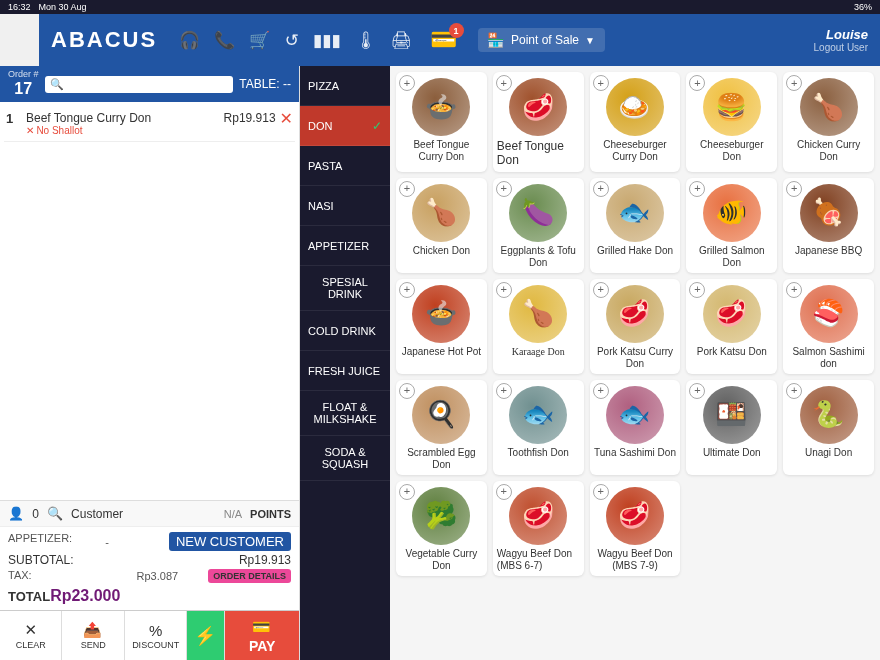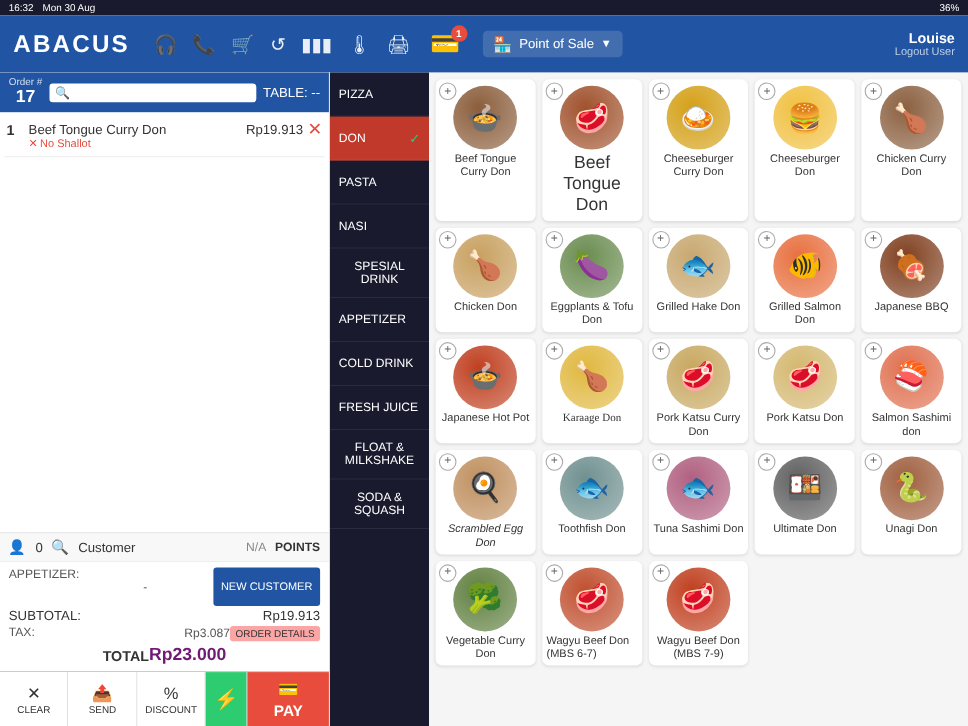--- a/index.html
+++ b/index.html
@@ -12,21 +12,21 @@
 </head>
 <body>
 
 <div style="background:#1a1a2e; height:14px; display:flex; align-items:center; padding:0 8px;">
   <span style="color:white;font-size:9px;">16:32</span>
   <span style="color:white;font-size:9px;margin-left:8px;">Mon 30 Aug</span>
   <span style="flex:1;"></span>
   <span style="color:white;font-size:9px;">36%</span>
 </div>
 
-<div style="background:#2155a3; height:52px; display:flex; align-items:center; padding:0 12px; gap:14px;">
+<div style="background:#2155a3; height:52px; display:flex; align-items:center; padding:0 12px; gap:14px;margin-left:39px;">
   <span style="color:white;font-size:22px;font-weight:700;letter-spacing:2px;margin-right:8px;">ABACUS</span>
 
   <span style="color:white;font-size:17px;opacity:0.9;cursor:pointer;">🎧</span>
   <span style="color:white;font-size:17px;opacity:0.9;cursor:pointer;">📞</span>
   <span style="color:white;font-size:17px;opacity:0.9;cursor:pointer;">🛒</span>
   <span style="color:white;font-size:17px;opacity:0.9;cursor:pointer;">↺</span>
   <span style="color:white;font-size:17px;opacity:0.9;cursor:pointer;">▮▮▮</span>
   <span style="color:white;font-size:17px;opacity:0.9;cursor:pointer;">🌡</span>
   <span style="color:white;font-size:17px;opacity:0.9;cursor:pointer;">🖨</span>
 
@@ -37,21 +37,21 @@
 
   <div style="display:flex;align-items:center;gap:6px;background:rgba(255,255,255,0.15);border-radius:4px;padding:4px 10px;color:white;margin-left:6px;">
     <span style="font-size:14px;">🏪</span>
     <span style="font-size:12px;">Point of Sale</span>
     <span style="font-size:10px;">▼</span>
   </div>
 
   <div style="flex:1;"></div>
 
   <div style="text-align:right;">
-    <div style="color:white;font-size:13px;font-weight:600;">Louise</div>
+    <div style="color:white;font-size:13px;font-weight:600;font-style:italic;">Louise</div>
     <div style="color:rgba(255,255,255,0.7);font-size:10px;cursor:pointer;">Logout User</div>
   </div>
 </div>
 
 <div style="display:flex; height:594px;">
 
   <div style="width:300px; background:white; display:flex; flex-direction:column; border-right:1px solid #ddd;">
 
     <div style="background:#2155a3; color:white; display:flex; align-items:center; gap:6px; padding:5px 8px; height:36px;">
       <div style="display:flex;flex-direction:column;align-items:center;line-height:1.1;">
@@ -89,35 +89,35 @@
         <span style="font-size:12px;color:#333;flex:1;">Customer</span>
         <span style="font-size:11px;color:#888;">N/A</span>
         <span style="font-size:11px;color:#333;font-weight:600;">POINTS</span>
       </div>
 
       <div style="padding:5px 8px;background:white;">
         <div style="display:flex;justify-content:space-between;font-size:11px;color:#555;margin-bottom:2px;">
           <span>APPETIZER:</span>
           <div style="display:flex;gap:60px;align-items:center;">
             <span>-</span>
-            <button style="background:#2155a3;color:white;border:none;border-radius:3px;padding:12px 7px;font-size:10px;cursor:pointer;">NEW CUSTOMER</button>
+            <button style="background:#2155a3;color:white;border:none;border-radius:3px;padding:2px 7px;font-size:13px;cursor:pointer;">NEW CUSTOMER</button>
           </div>
         </div>
         <div style="display:flex;justify-content:space-between;font-size:12px;color:#333;margin-bottom:2px;">
           <span>SUBTOTAL:</span>
           <span>Rp19.913</span>
         </div>
         <div style="display:flex;justify-content:space-between;font-size:11px;color:#555;margin-bottom:4px;">
           <span>TAX:</span>
-          <div style="display:flex;align-items:center;margin-left:30px;">
+          <div style="display:flex;gap:30px;align-items:center;margin-left:30px;">
             <span>Rp3.087</span>
-            <button style="background:#fca5a5;color:#333;border:none;border-radius:3px;padding:2px 5px;font-size:9px;cursor:pointer;font-weight:400;text-align:right;">ORDER DETAILS</button>
+            <button style="background:#ec4899;color:#333;border:none;border-radius:3px;padding:2px 5px;font-size:9px;cursor:pointer;font-weight:700;text-align:right;">ORDER DETAILS</button>
           </div>
         </div>
-        <div style="display:flex;justify-content:center;align-items:center;">
+        <div style="display:flex;justify-content:flex-start;align-items:center;">
           <span style="font-size:13px;font-weight:700;color:#333;">TOTAL</span>
           <span style="font-size:16px;font-weight:700;color:#701a75;">Rp23.000</span>
         </div>
       </div>
 
       <div style="display:flex;border-top:1px solid #ccc;height:50px;">
         <button style="flex:1;display:flex;flex-direction:column;align-items:center;justify-content:center;gap:1px;border:none;background:white;cursor:pointer;border-right:1px solid #ddd;font-size:9px;color:#333;">
           <span style="font-size:15px;">✕</span>
           <span>CLEAR</span>
         </button>
@@ -148,24 +148,24 @@
         <span>DON</span>
         <span style="color: rgb(46, 204, 113); font-size: 12px;">✓</span>
       </div>
       <div style="padding: 10px 8px; color: white; font-size: 11px; font-weight: 500; text-align: center; cursor: pointer; border-bottom: 1px solid rgba(255, 255, 255, 0.08); display: flex; align-items: center; justify-content: space-between; min-height: 40px;">
         <span>PASTA</span>
       </div>
       <div style="padding: 10px 8px; color: white; font-size: 11px; font-weight: 500; text-align: center; cursor: pointer; border-bottom: 1px solid rgba(255, 255, 255, 0.08); display: flex; align-items: center; justify-content: space-between; min-height: 40px;">
         <span>NASI</span>
       </div>
       <div style="padding: 10px 8px; color: white; font-size: 11px; font-weight: 500; text-align: center; cursor: pointer; border-bottom: 1px solid rgba(255, 255, 255, 0.08); display: flex; align-items: center; justify-content: space-between; min-height: 40px;">
+        <span>APPETIZER</span>
+      </div>
+      <div style="padding: 10px 8px; color: white; font-size: 11px; font-weight: 500; text-align: center; cursor: pointer; border-bottom: 1px solid rgba(255, 255, 255, 0.08); display: flex; align-items: center; justify-content: space-between; min-height: 40px;">
         <span>SPESIAL DRINK</span>
-      </div>
-      <div style="padding: 10px 8px; color: white; font-size: 11px; font-weight: 500; text-align: center; cursor: pointer; border-bottom: 1px solid rgba(255, 255, 255, 0.08); display: flex; align-items: center; justify-content: space-between; min-height: 40px;">
-        <span>APPETIZER</span>
       </div>
       <div style="padding: 10px 8px; color: white; font-size: 11px; font-weight: 500; text-align: center; cursor: pointer; border-bottom: 1px solid rgba(255, 255, 255, 0.08); display: flex; align-items: center; justify-content: space-between; min-height: 40px;">
         <span>COLD DRINK</span>
       </div>
       <div style="padding: 10px 8px; color: white; font-size: 11px; font-weight: 500; text-align: center; cursor: pointer; border-bottom: 1px solid rgba(255, 255, 255, 0.08); display: flex; align-items: center; justify-content: space-between; min-height: 40px;">
         <span>FRESH JUICE</span>
       </div>
       <div style="padding: 10px 8px; color: white; font-size: 11px; font-weight: 500; text-align: center; cursor: pointer; border-bottom: 1px solid rgba(255, 255, 255, 0.08); display: flex; align-items: center; justify-content: space-between; min-height: 40px;">
         <span>FLOAT &amp; MILKSHAKE</span>
       </div>
@@ -177,21 +177,21 @@
   <div id="items-area" style="flex:1;background:#f5f5f5;overflow-y:auto;padding:6px;">
     <div id="items-grid" style="display:grid;grid-template-columns:repeat(5,1fr);gap:6px;">
     <div style="background: white; border-radius: 6px; padding: 6px 4px 4px; display: flex; flex-direction: column; align-items: center; gap: 3px; cursor: pointer; position: relative; box-shadow: rgba(0, 0, 0, 0.1) 0px 1px 3px;">
           <div style="position: absolute; top: 3px; left: 3px; width: 16px; height: 16px; border-radius: 50%; border: 1.5px solid rgb(170, 170, 170); background: white; display: flex; align-items: center; justify-content: center; font-size: 11px; color: rgb(102, 102, 102); line-height: 1;">+</div>
           <div style="width: 58px; height: 58px; border-radius: 50%; display: flex; align-items: center; justify-content: center; font-size: 26px; overflow: hidden; background: radial-gradient(circle at 40% 35%, rgb(139, 94, 60), rgba(139, 94, 60, 0.6));">🍲</div>
           <div style="font-size: 10px; color: rgb(51, 51, 51); text-align: center; line-height: 1.2;">Beef Tongue Curry Don</div>
         </div>
         <div style="background: white; border-radius: 6px; padding: 6px 4px 4px; display: flex; flex-direction: column; align-items: center; gap: 3px; cursor: pointer; position: relative; box-shadow: rgba(0, 0, 0, 0.1) 0px 1px 3px;">
           <div style="position: absolute; top: 3px; left: 3px; width: 16px; height: 16px; border-radius: 50%; border: 1.5px solid rgb(170, 170, 170); background: white; display: flex; align-items: center; justify-content: center; font-size: 11px; color: rgb(102, 102, 102); line-height: 1;">+</div>
           <div style="width: 58px; height: 58px; border-radius: 50%; display: flex; align-items: center; justify-content: center; font-size: 26px; overflow: hidden; background: radial-gradient(circle at 40% 35%, rgb(160, 82, 45), rgba(160, 82, 45, 0.6));">🥩</div>
-          <div style="font-size: 16px; color: rgb(51, 51, 51); text-align: center; line-height: 1.2;">Beef Tongue Don</div>
+          <div style="font-size: 12px; color: rgb(51, 51, 51); line-height: 1.2;">Beef Tongue Don</div>
         </div>
         <div style="background: white; border-radius: 6px; padding: 6px 4px 4px; display: flex; flex-direction: column; align-items: center; gap: 3px; cursor: pointer; position: relative; box-shadow: rgba(0, 0, 0, 0.1) 0px 1px 3px;">
           <div style="position: absolute; top: 3px; left: 3px; width: 16px; height: 16px; border-radius: 50%; border: 1.5px solid rgb(170, 170, 170); background: white; display: flex; align-items: center; justify-content: center; font-size: 11px; color: rgb(102, 102, 102); line-height: 1;">+</div>
           <div style="width: 58px; height: 58px; border-radius: 50%; display: flex; align-items: center; justify-content: center; font-size: 26px; overflow: hidden; background: radial-gradient(circle at 40% 35%, rgb(212, 160, 23), rgba(212, 160, 23, 0.6));">🍛</div>
           <div style="font-size: 10px; color: rgb(51, 51, 51); text-align: center; line-height: 1.2;">Cheeseburger Curry Don</div>
         </div>
         <div style="background: white; border-radius: 6px; padding: 6px 4px 4px; display: flex; flex-direction: column; align-items: center; gap: 3px; cursor: pointer; position: relative; box-shadow: rgba(0, 0, 0, 0.1) 0px 1px 3px;">
           <div style="position: absolute; top: 3px; left: 3px; width: 16px; height: 16px; border-radius: 50%; border: 1.5px solid rgb(170, 170, 170); background: white; display: flex; align-items: center; justify-content: center; font-size: 11px; color: rgb(102, 102, 102); line-height: 1;">+</div>
           <div style="width: 58px; height: 58px; border-radius: 50%; display: flex; align-items: center; justify-content: center; font-size: 26px; overflow: hidden; background: radial-gradient(circle at 40% 35%, rgb(240, 192, 64), rgba(240, 192, 64, 0.6));">🍔</div>
           <div style="font-size: 10px; color: rgb(51, 51, 51); text-align: center; line-height: 1.2;">Cheeseburger Don</div>
@@ -247,21 +247,21 @@
           <div style="font-size: 10px; color: rgb(51, 51, 51); text-align: center; line-height: 1.2;">Pork Katsu Don</div>
         </div>
         <div style="background: white; border-radius: 6px; padding: 6px 4px 4px; display: flex; flex-direction: column; align-items: center; gap: 3px; cursor: pointer; position: relative; box-shadow: rgba(0, 0, 0, 0.1) 0px 1px 3px;">
           <div style="position: absolute; top: 3px; left: 3px; width: 16px; height: 16px; border-radius: 50%; border: 1.5px solid rgb(170, 170, 170); background: white; display: flex; align-items: center; justify-content: center; font-size: 11px; color: rgb(102, 102, 102); line-height: 1;">+</div>
           <div style="width: 58px; height: 58px; border-radius: 50%; display: flex; align-items: center; justify-content: center; font-size: 26px; overflow: hidden; background: radial-gradient(circle at 40% 35%, rgb(224, 112, 80), rgba(224, 112, 80, 0.6));">🍣</div>
           <div style="font-size: 10px; color: rgb(51, 51, 51); text-align: center; line-height: 1.2;">Salmon Sashimi don</div>
         </div>
         <div style="background: white; border-radius: 6px; padding: 6px 4px 4px; display: flex; flex-direction: column; align-items: center; gap: 3px; cursor: pointer; position: relative; box-shadow: rgba(0, 0, 0, 0.1) 0px 1px 3px;">
           <div style="position: absolute; top: 3px; left: 3px; width: 16px; height: 16px; border-radius: 50%; border: 1.5px solid rgb(170, 170, 170); background: white; display: flex; align-items: center; justify-content: center; font-size: 11px; color: rgb(102, 102, 102); line-height: 1;">+</div>
           <div style="width: 58px; height: 58px; border-radius: 50%; display: flex; align-items: center; justify-content: center; font-size: 26px; overflow: hidden; background: radial-gradient(circle at 40% 35%, rgb(192, 144, 96), rgba(192, 144, 96, 0.6));">🍳</div>
-          <div style="font-size: 10px; color: rgb(51, 51, 51); text-align: center; line-height: 1.2; font-style: italic;">Scrambled Egg Don</div>
+          <div style="font-size: 10px; color: rgb(51, 51, 51); text-align: center; line-height: 1.2;">Scrambled Egg Don</div>
         </div>
         <div style="background: white; border-radius: 6px; padding: 6px 4px 4px; display: flex; flex-direction: column; align-items: center; gap: 3px; cursor: pointer; position: relative; box-shadow: rgba(0, 0, 0, 0.1) 0px 1px 3px;">
           <div style="position: absolute; top: 3px; left: 3px; width: 16px; height: 16px; border-radius: 50%; border: 1.5px solid rgb(170, 170, 170); background: white; display: flex; align-items: center; justify-content: center; font-size: 11px; color: rgb(102, 102, 102); line-height: 1;">+</div>
           <div style="width: 58px; height: 58px; border-radius: 50%; display: flex; align-items: center; justify-content: center; font-size: 26px; overflow: hidden; background: radial-gradient(circle at 40% 35%, rgb(112, 144, 144), rgba(112, 144, 144, 0.6));">🐟</div>
           <div style="font-size: 10px; color: rgb(51, 51, 51); text-align: center; line-height: 1.2;">Toothfish Don</div>
         </div>
         <div style="background: white; border-radius: 6px; padding: 6px 4px 4px; display: flex; flex-direction: column; align-items: center; gap: 3px; cursor: pointer; position: relative; box-shadow: rgba(0, 0, 0, 0.1) 0px 1px 3px;">
           <div style="position: absolute; top: 3px; left: 3px; width: 16px; height: 16px; border-radius: 50%; border: 1.5px solid rgb(170, 170, 170); background: white; display: flex; align-items: center; justify-content: center; font-size: 11px; color: rgb(102, 102, 102); line-height: 1;">+</div>
           <div style="width: 58px; height: 58px; border-radius: 50%; display: flex; align-items: center; justify-content: center; font-size: 26px; overflow: hidden; background: radial-gradient(circle at 40% 35%, rgb(176, 96, 128), rgba(176, 96, 128, 0.6));">🐟</div>
           <div style="font-size: 10px; color: rgb(51, 51, 51); text-align: center; line-height: 1.2;">Tuna Sashimi Don</div>

